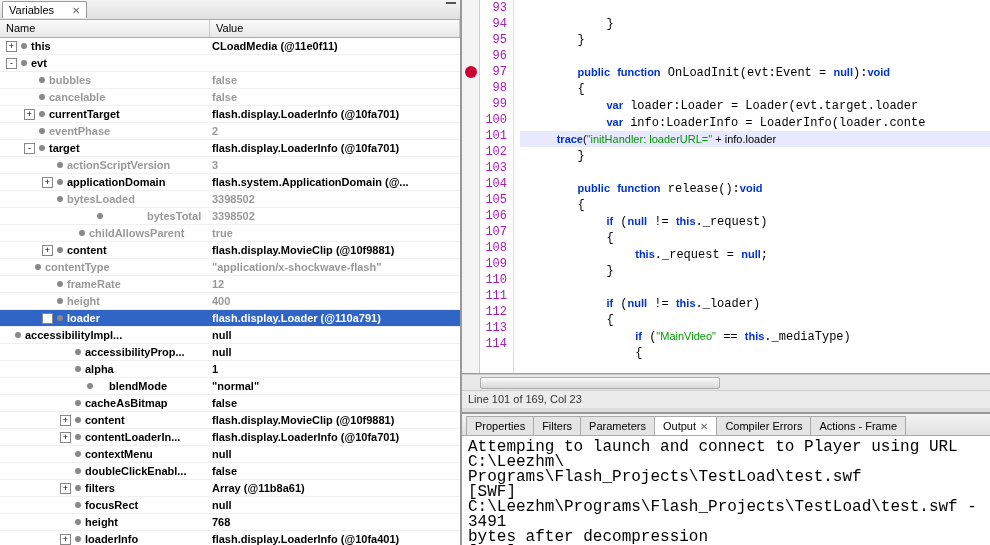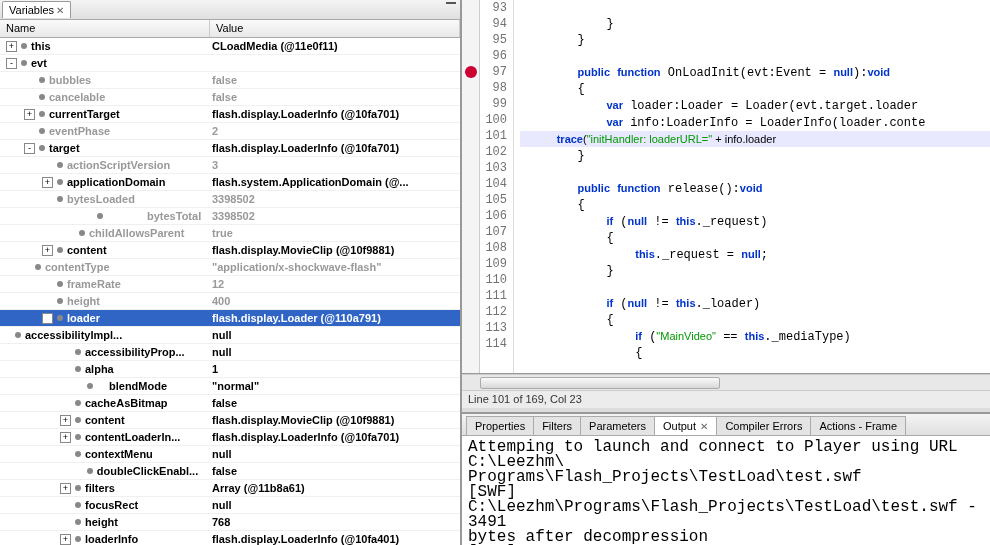--- a/index.html
+++ b/index.html
@@ -1,19 +1,19 @@
 <!DOCTYPE html>
 <html><head>
 <meta charset="utf-8">
 <style>
 * { margin: 0; padding: 0; box-sizing: border-box; font-family: Tahoma, Arial, sans-serif; font-size: 11px; }
 body { background: #ececec; overflow: hidden; width: 990px; height: 545px; display: flex; }
 .left-panel { width: 462px; height: 100%; display: flex; flex-direction: column; background: #fff; border-right: 2px solid #999; }
 .tab-bar { height: 20px; background: linear-gradient(#f4f4f4,#e0e0e0); border-bottom: 1px solid #aaa; display: flex; align-items: center; padding-left: 2px; position: relative; }
-.tab { background: #fff; border: 1px solid #999; border-bottom: none; padding: 2px 6px; border-radius: 2px 2px 0 0; display: flex; align-items: center; gap: 2px; }
+.tab { background: #fff; border: 1px solid #999; border-bottom: none; padding: 2px 6px; border-radius: 2px 2px 0 0; display: flex; align-items: center; gap: 18px; }
 .tab-x { cursor: pointer; font-size: 10px; color: #666; }
 .win-ctrl { position: absolute; right: 4px; top: 2px; display: flex; gap: 2px; }
 .win-ctrl span { width: 10px; height: 2px; background: #555; display: inline-block; }
 .grid-head { display: flex; background: linear-gradient(#fafafa,#e8e8e8); border-bottom: 1px solid #aaa; height: 18px; }
 .grid-head div { padding: 2px 6px; border-right: 1px solid #ccc; font-weight: normal; }
 .col-name { width: 210px; }
 .col-val { flex: 1; }
 .rows { flex: 1; overflow-y: auto; overflow-x: hidden; }
 .row { display: flex; height: 17px; align-items: center; border-bottom: 1px solid #f0f0f0; }
 .row .cell-name { width: 210px; display: flex; align-items: center; white-space: nowrap; overflow: hidden; }
@@ -21,21 +21,21 @@
 .expander { width: 11px; height: 11px; border: 1px solid #888; display: inline-flex; align-items: center; justify-content: center; font-size: 9px; line-height: 1; margin-right: 4px; background: #fff; cursor: pointer; }
 .noexp { width: 11px; height: 11px; display: inline-block; margin-right: 4px; }
 .bullet { width: 6px; height: 6px; background: #888; border-radius: 50%; display: inline-block; margin-right: 4px; }
 .faded { color: #999; font-weight: bold; }
 .bold { font-weight: bold; }
 .row.selected { background: #3165c5; color: #fff; }
 .right-panel { flex: 1; display: flex; flex-direction: column; background: #fff; }
 .code-area { flex: 1; display: flex; overflow: hidden; position: relative; border-bottom: 1px solid #999; }
 .gutter { width: 18px; background: #f4f4f4; border-right: 1px solid #ccc; position: relative; }
 .breakpoint { width: 12px; height: 12px; background: #c03; border-radius: 50%; position: absolute; left: 3px; }
-.linenos { width: 34px; background: #fff; color: #737373; text-align: right; padding: 0 6px 0 0; border-right: 1px solid #ddd; font-family: "Courier New", monospace; font-size: 12px; line-height: 16px; }
+.linenos { width: 34px; background: #fff; color: #a21caf; text-align: right; padding: 0 6px 0 0; border-right: 1px solid #ddd; font-family: "Courier New", monospace; font-size: 12px; line-height: 16px; }
 .code { flex: 1; font-family: "Courier New", monospace; font-size: 12px; line-height: 16px; padding-left: 6px; white-space: pre; overflow: hidden; }
 .kw { color: #0033cc; font-weight: bold; }
 .str { color: #009900; }
 .hl-line { background: #e8e8ff; display: inline-block; width: 100%; }
 .hscroll { height: 16px; background: #e8e8e8; border-top: 1px solid #ccc; display: flex; align-items: center; }
 .hscroll .thumb { height: 12px; width: 240px; background: linear-gradient(#fafafa,#d8d8d8); border: 1px solid #aaa; margin-left: 18px; border-radius: 2px; }
 .status-line { height: 18px; background: #ececec; padding: 2px 6px; font-size: 11px; color: #333; border-top: 1px solid #ccc; }
 .bottom-panel { height: 133px; display: flex; flex-direction: column; border-top: 2px solid #999; background: #fff; }
 .btabs { height: 22px; background: linear-gradient(#f4f4f4,#e0e0e0); border-bottom: 1px solid #aaa; display: flex; align-items: flex-end; padding-left: 4px; gap: 0; }
 .btab { padding: 3px 8px; border: 1px solid #aaa; background: #e4e4e4; font-size: 11px; border-bottom: none; margin-right: -1px; }
@@ -256,21 +256,21 @@
       </div>
       <div class="row">
         <div class="cell-name" style="padding-left: 60px;">
           <span class="noexp"></span>
           <span class="bullet"></span>
           <span class=" bold">contextMenu</span>
         </div>
         <div class="cell-val  bold">null</div>
       </div>
       <div class="row">
-        <div class="cell-name" style="padding-left: 60px; justify-content: center;">
+        <div class="cell-name" style="padding-left: 60px;">
           <span class="noexp"></span>
           <span class="bullet"></span>
           <span class=" bold">doubleClickEnabl...</span>
         </div>
         <div class="cell-val  bold">false</div>
       </div>
       <div class="row">
         <div class="cell-name" style="padding-left: 60px;">
           <span class="expander">+</span>
           <span class="bullet"></span>

